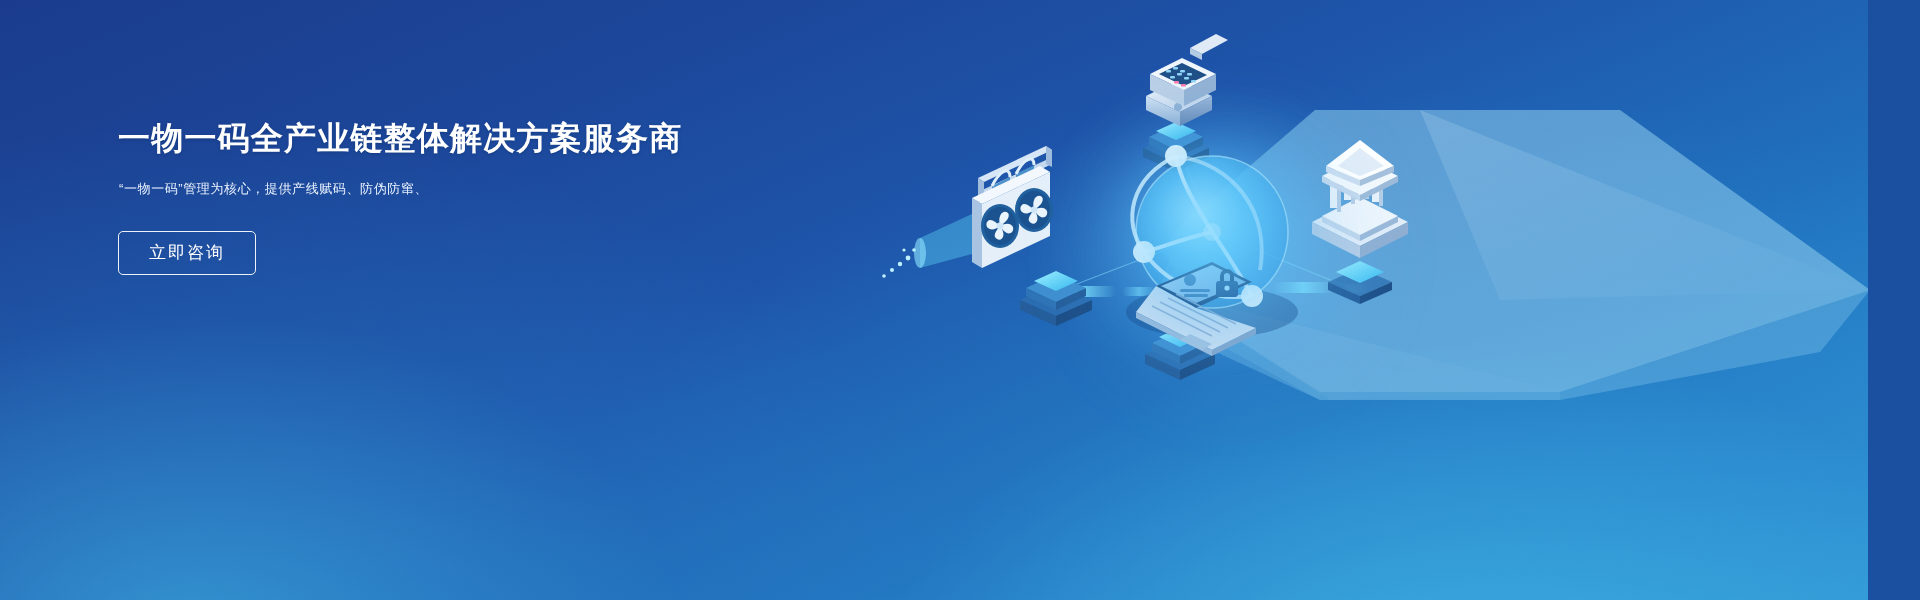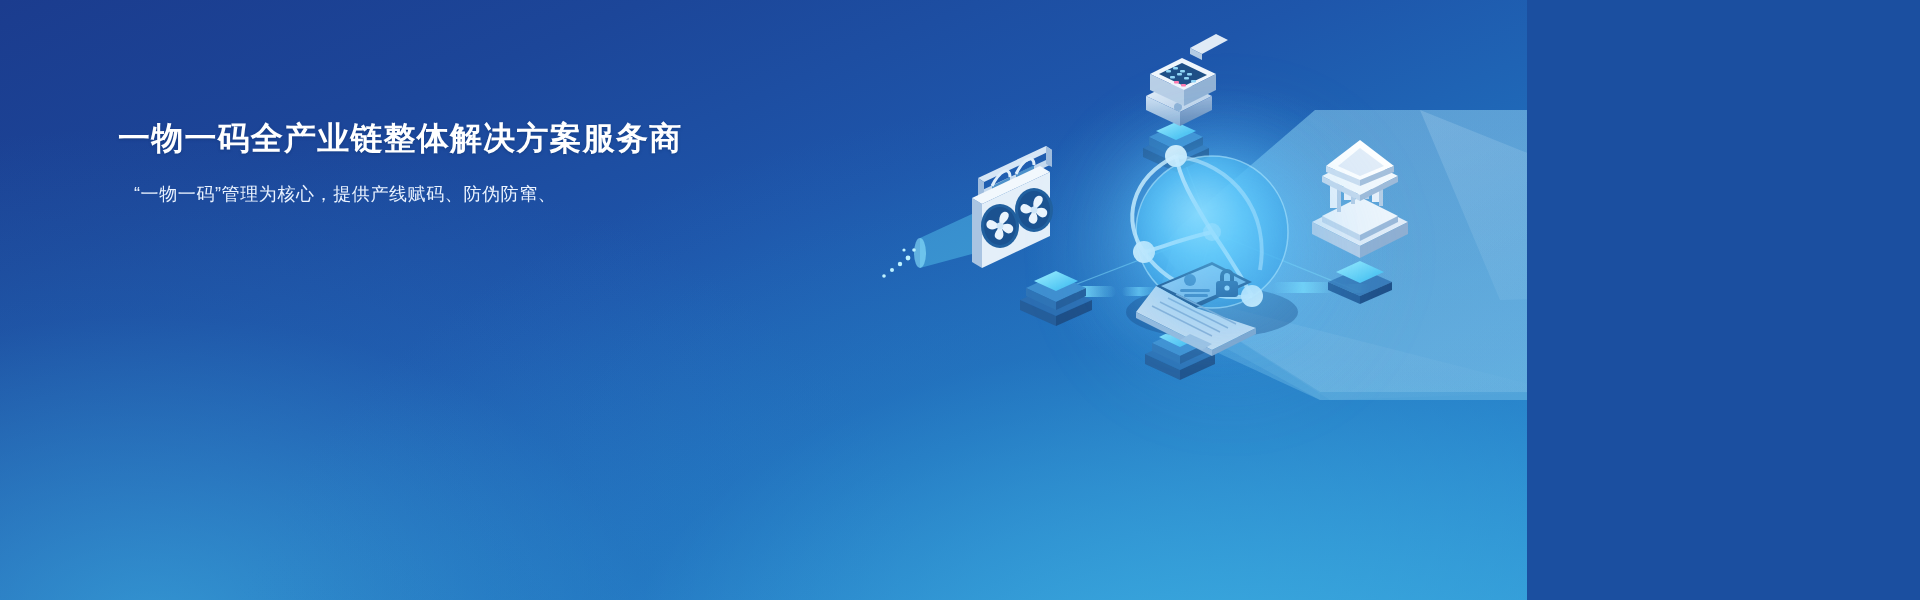--- a/index.html
+++ b/index.html
@@ -2,35 +2,35 @@
 <html><head>
 <meta charset="utf-8">
 <style>
   html,body{margin:0;padding:0;}
   body{
     width:1920px;height:600px;overflow:hidden;
     font-family:"Liberation Sans","DejaVu Sans",sans-serif;
     background:#1b4fa0;
   }
   .banner{
-    position:relative;width:1527px;height:600px;overflow:hidden;
+    position:relative;width:1868px;height:600px;overflow:hidden;
     background:
       radial-gradient(1400px 900px at 78% 120%, rgba(61,175,225,0.95) 0%, rgba(40,130,200,0.35) 42%, rgba(30,90,175,0.0) 70%),
       radial-gradient(1100px 700px at 10% 105%, rgba(60,170,222,0.70) 0%, rgba(40,125,198,0.22) 45%, rgba(30,90,175,0) 72%),
       linear-gradient(157deg, #1b3c8e 0%, #1c4699 22%, #1e56ab 45%, #2070bd 68%, #2b8bd0 86%, #36a2dd 100%);
   }
   
   .copy{position:absolute;left:118px;top:118px;width:620px;}
   .headline{
     font-size:32px;font-weight:bold;color:#ffffff;letter-spacing:1.2px;
     line-height:1.25;margin:0 0 18px 0;white-space:nowrap;
     text-shadow:0 1px 3px rgba(10,40,90,.35);
   }
   .sub{
-    font-size:18px;color:#eaf3ff;line-height:2.0;margin:16px;letter-spacing:.6px;
+    font-size:13px;color:#eaf3ff;line-height:2.0;margin:1px;letter-spacing:.6px;
     font-weight:normal;
   }
   .sub span{display:block;}
   .cta{
     margin-top:28px;display:inline-block;
     padding:11px 30px;border:1px solid rgba(255,255,255,.92);border-radius:5px;
     color:#ffffff;font-size:17px;letter-spacing:2px;background:transparent;
     cursor:pointer;line-height:1.2;
   }
 
@@ -55,20 +55,21 @@
 </head>
 <body>
 
 <div class="banner">
 
   <div class="copy">
     <h1 class="headline">一物一码全产业链整体解决方案服务商</h1>
     <p class="sub">
       <span>“一物一码”管理为核心，提供产线赋码、防伪防窜、</span>
     </p>
+    <div class="cta">立即咨询</div>
   </div>
 
   <div class="art">
 
     <svg width="1060" height="600" viewBox="0 0 1060 600">
       <defs>
         <linearGradient id="plat" x1="0" y1="0" x2="1" y2="1">
           <stop offset="0%" stop-color="#7ec8ef" stop-opacity=".34"></stop>
           <stop offset="55%" stop-color="#8fd5f4" stop-opacity=".30"></stop>
           <stop offset="100%" stop-color="#a7e2f8" stop-opacity=".26"></stop>

